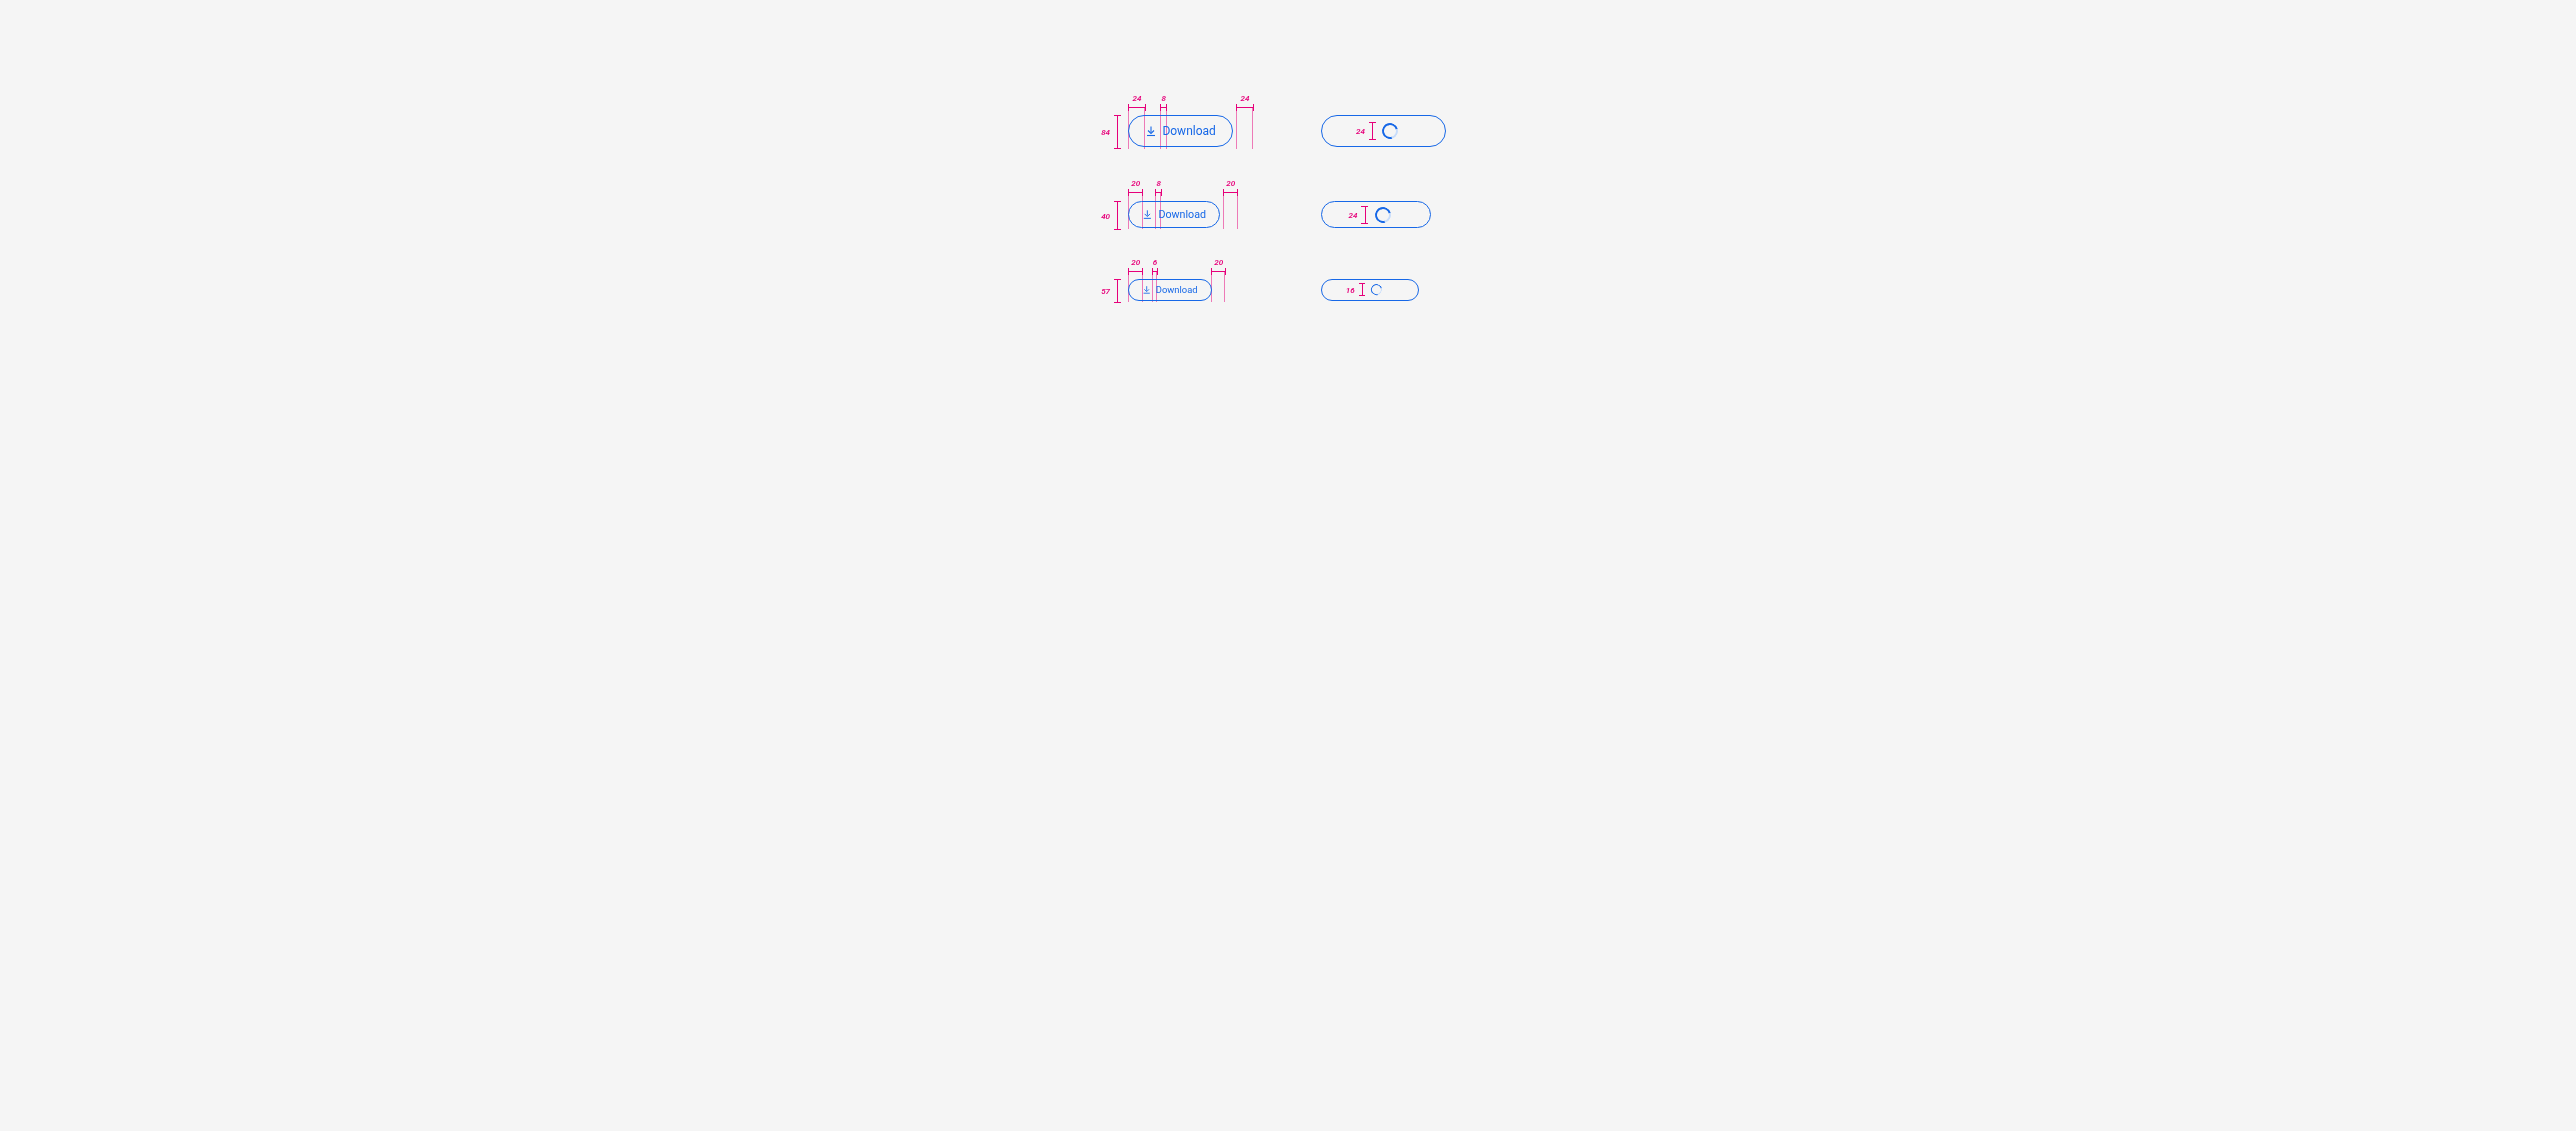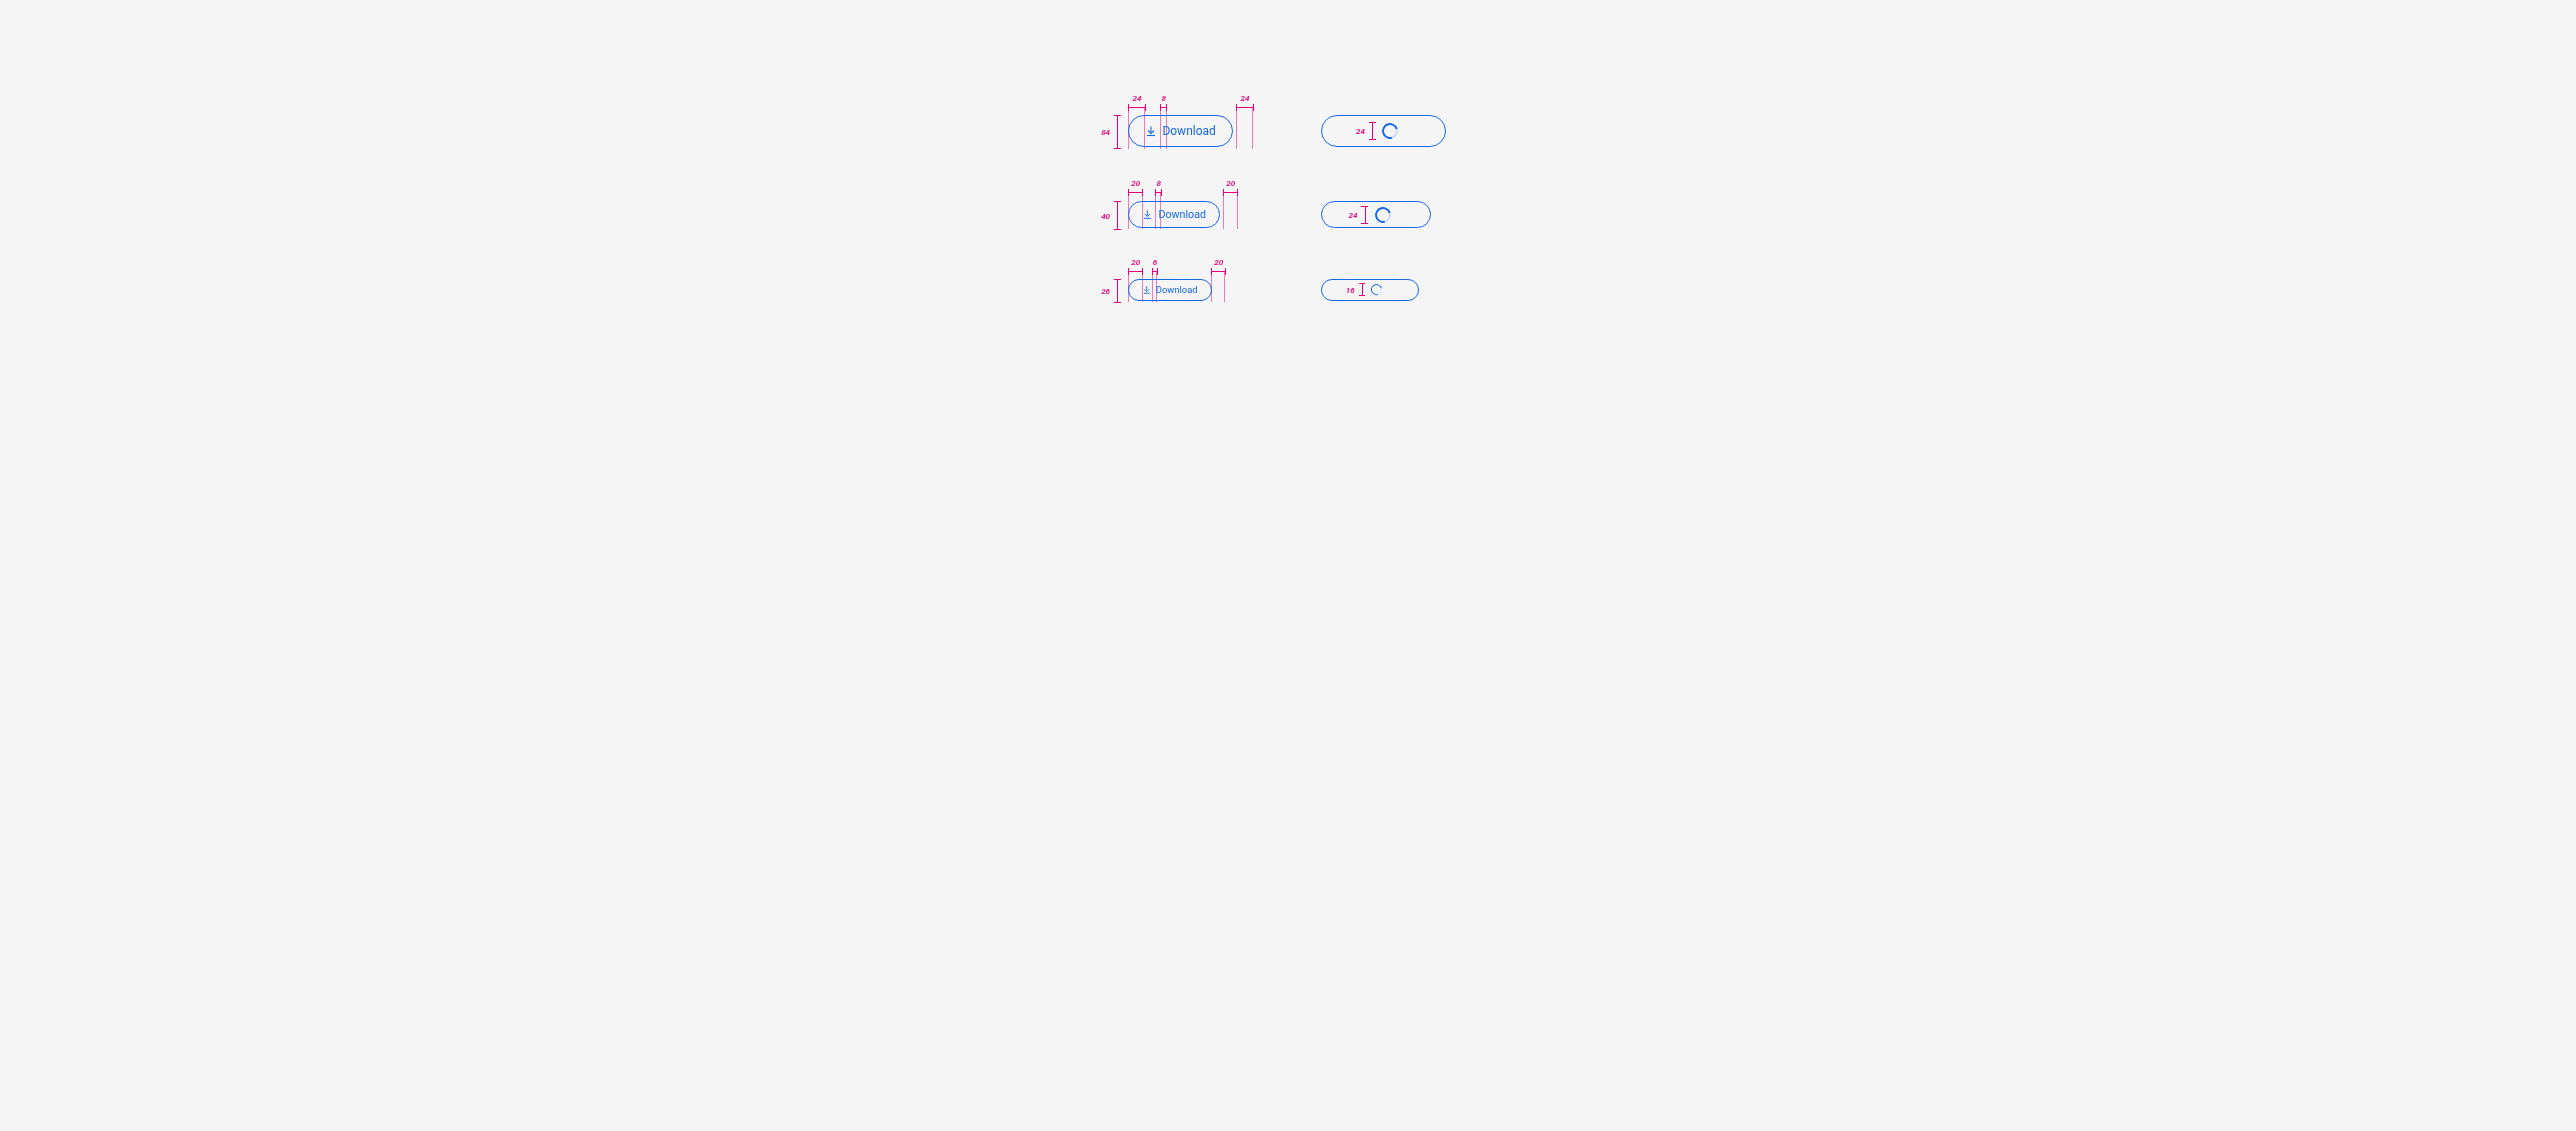--- a/index.html
+++ b/index.html
@@ -180,21 +180,21 @@
   </div>
 
   <div class="btn spinner-btn" style="left:543px; top:201px; width:110px; height:27px;">
     <div class="dim dim-v" style="position:relative; height:16px; margin-right:6.7px;">
       <span class="lbl">24</span>
     </div>
     <span class="spinner" style="width:16px;height:16px;border-width:2px;box-sizing:border-box;"></span>
   </div>
 
   <div class="dim dim-v" style="left:336px; top:279px; height:21.5px;">
-    <span class="lbl">26</span>
+    <span class="lbl">57</span>
   </div>
 
   <div class="dim dim-h" style="left:350px; top:268px; width:13.4px;">
     <span class="lbl">20</span>
   </div>
   <div class="dim dim-h" style="left:374px; top:268px; width:4px;">
     <span class="lbl">6</span>
   </div>
   <div class="dim dim-h" style="left:433px; top:268px; width:13.4px;">
     <span class="lbl">20</span>

